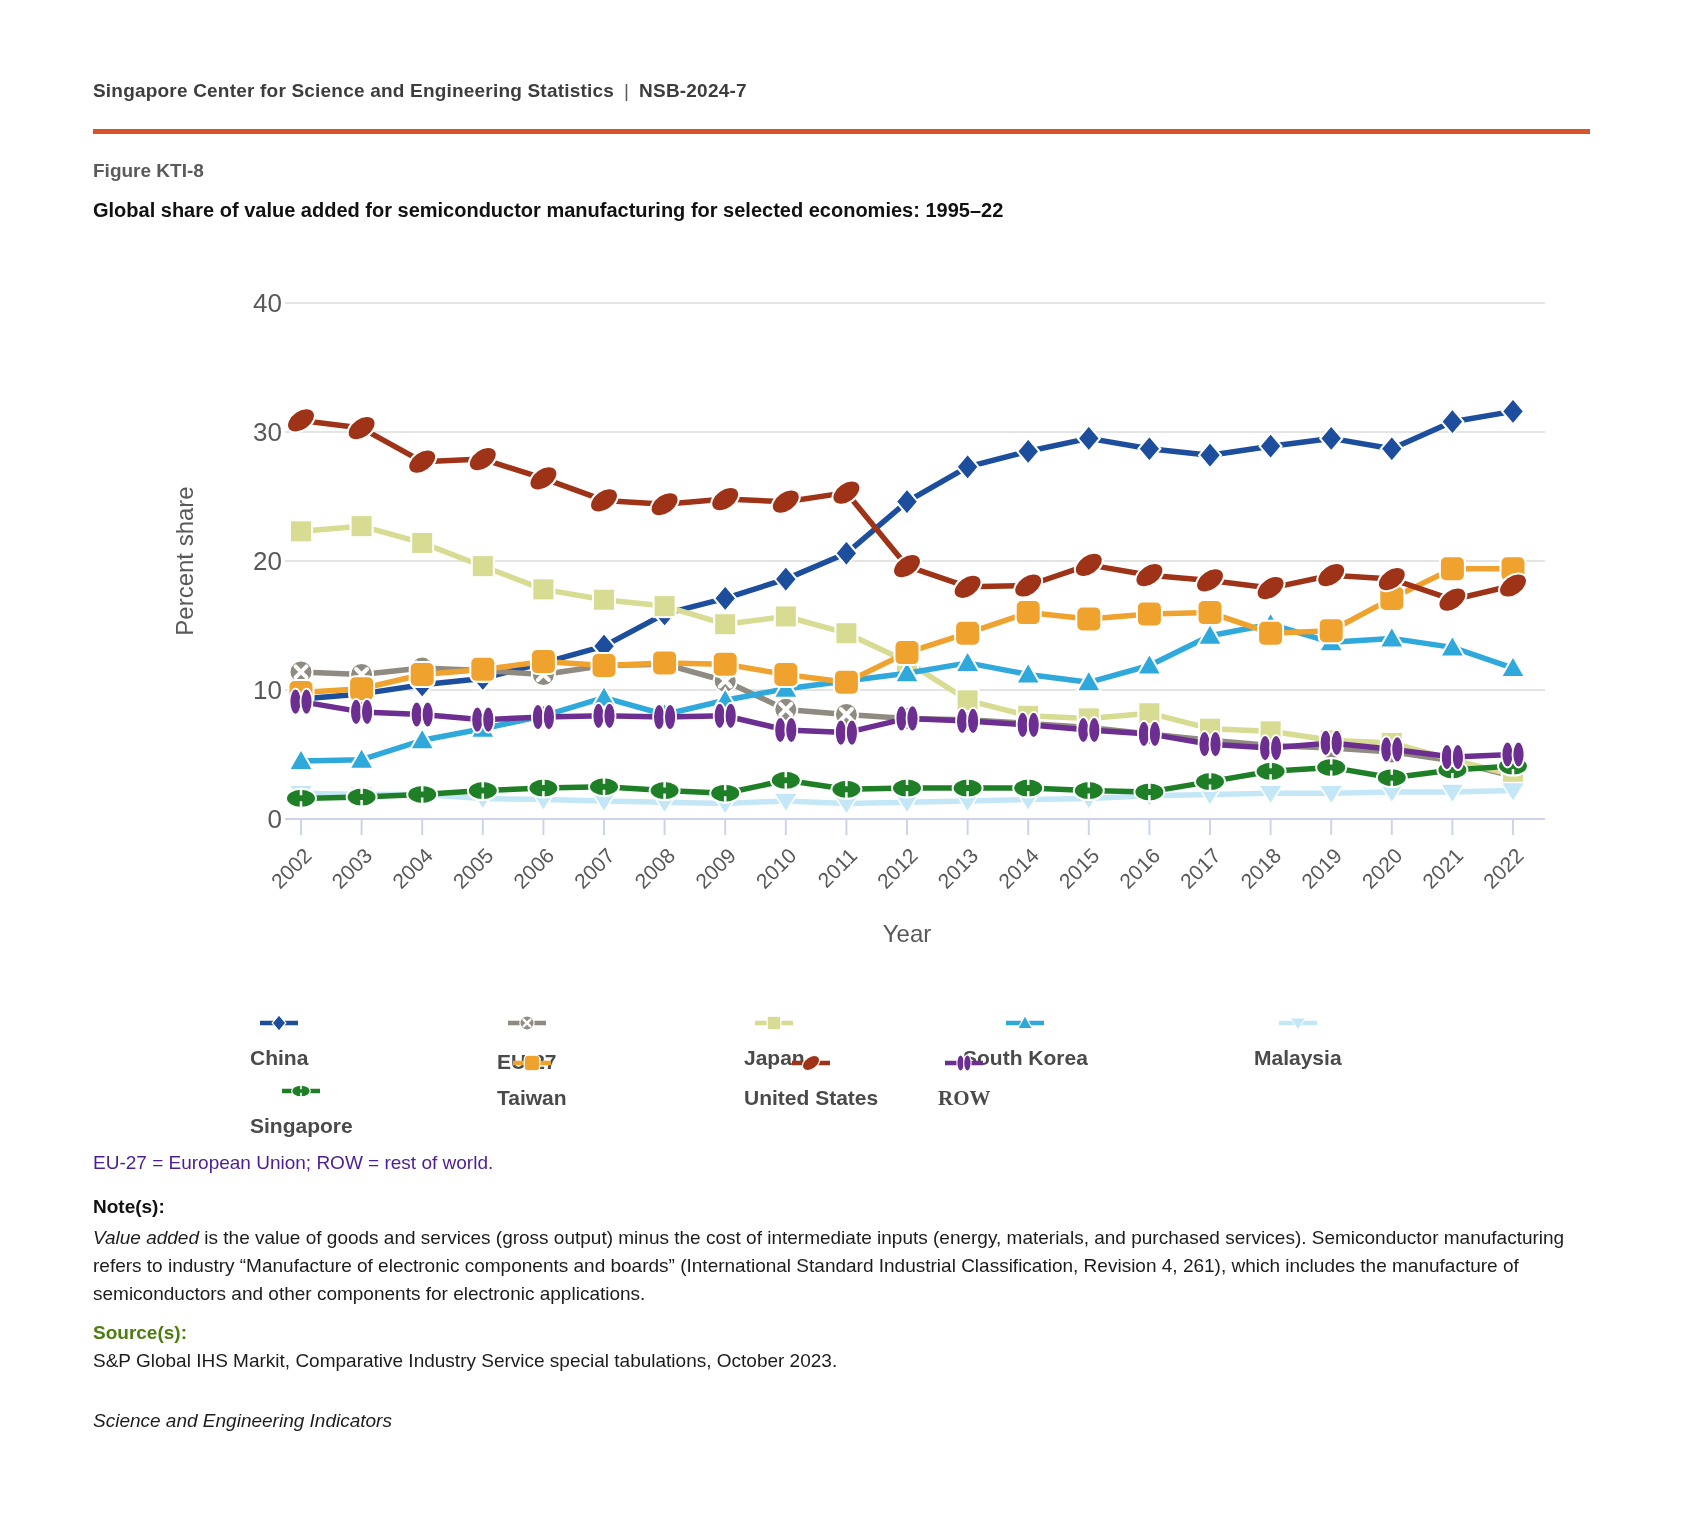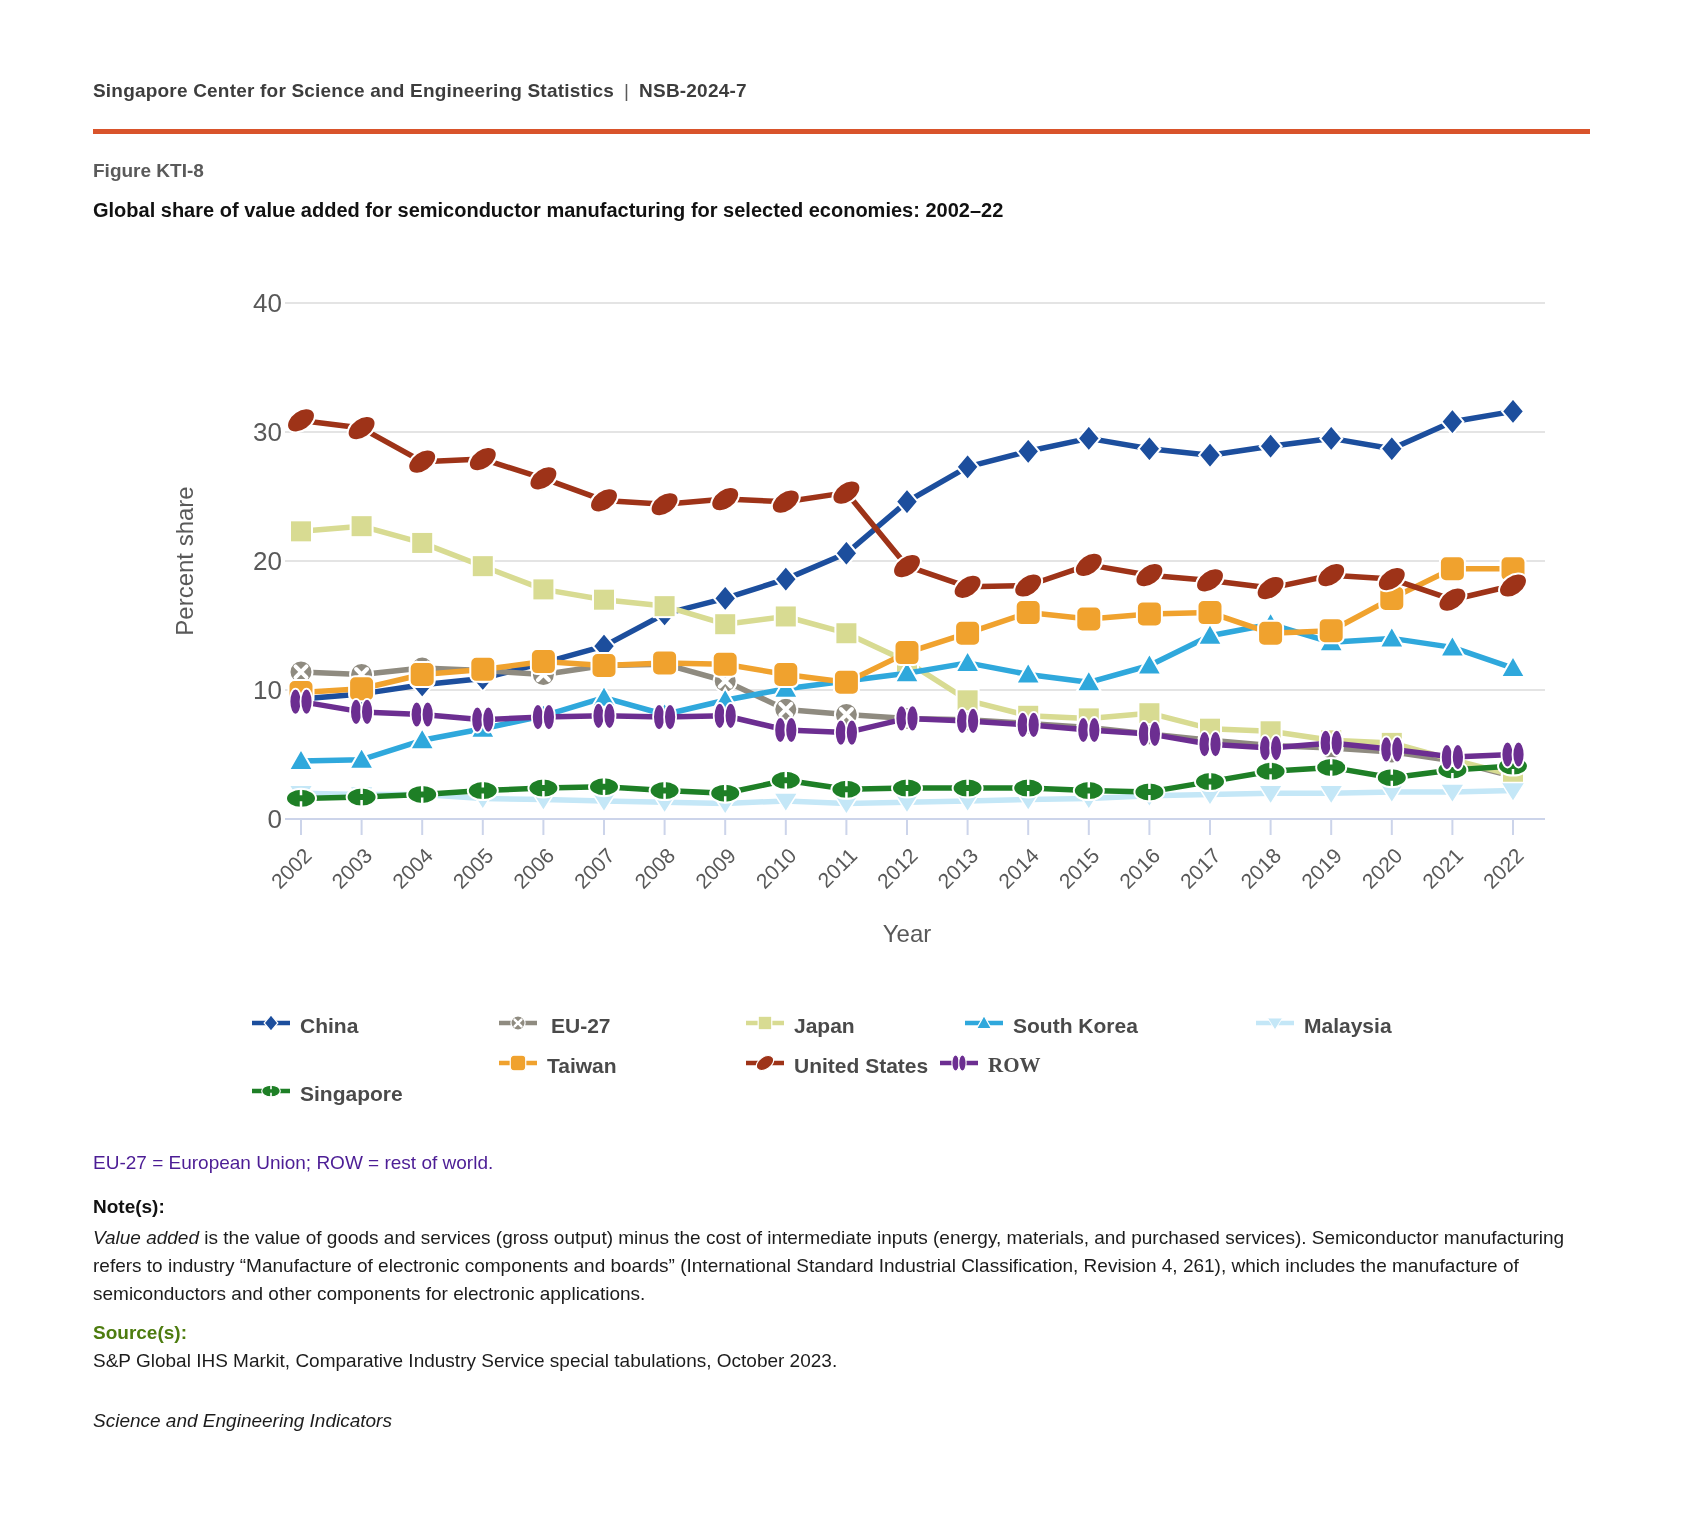--- a/index.html
+++ b/index.html
@@ -8,39 +8,39 @@
     color:#212121;
     width:1699px;height:1529px;position:relative;overflow:hidden;
   }
   .abs{position:absolute;}
   .header-line{left:93px;top:80px;font-size:19px;font-weight:bold;color:#3d3d3d;letter-spacing:.2px;}
   .header-sep{color:#5a5a5a;font-weight:normal;padding:0 10px;}
   .divider{left:93px;top:129px;width:1497px;height:5px;background:#d9542b;}
   .figure-label{left:93px;top:160px;font-size:19px;font-weight:bold;color:#5a5a5a;}
   .figure-title{left:93px;top:199px;font-size:20px;font-weight:bold;color:#111;}
   .chart-wrap{left:0;top:250px;width:1699px;height:710px;}
-  .legend-item{position:absolute;display:flex;align-items:flex-end;gap:8px;}
+  .legend-item{position:absolute;display:flex;align-items:center;gap:8px;flex-direction:column;}
   .legend-item span.lab{font-size:21px;font-weight:bold;color:#4a4a4a;}
   .eu-note{left:93px;top:1152px;font-size:19px;color:#4c1d95;}
   .notes-head{left:93px;top:1196px;font-size:19px;font-weight:bold;color:#111;}
   .notes-body{left:93px;top:1224px;width:1516px;font-size:19px;line-height:28px;color:#1c1c1c;}
   .src-head{left:93px;top:1322px;font-size:19px;font-weight:bold;color:#4d7c0f;}
   .src-body{left:93px;top:1350px;width:1516px;font-size:19px;color:#1c1c1c;}
   .footer-ital{left:93px;top:1410px;font-size:19px;font-style:italic;color:#1c1c1c;}
   i.lead{font-style:italic;}
 </style>
 </head>
 <body>
 
 <div class="abs header-line">
   <span>Singapore Center for Science and Engineering Statistics</span><span class="header-sep">|</span><span>NSB-2024-7</span>
 </div>
 <div class="abs divider"></div>
 <div class="abs figure-label">Figure KTI-8</div>
-<div class="abs figure-title">Global share of value added for semiconductor manufacturing for selected economies: 2002–22</div>
+<div class="abs figure-title">Global share of value added for semiconductor manufacturing for selected economies: 1995–22</div>
 
 <div class="abs chart-wrap" id="chart"><svg width="1699" height="710" viewBox="0 0 1699 710" xmlns="http://www.w3.org/2000/svg">
       <line x1="285" y1="569" x2="1545" y2="569" stroke="#ccd4ea" stroke-width="2"></line>
       <text x="282" y="578" text-anchor="end" font-size="26" fill="#595959">0</text>
       <line x1="285" y1="440" x2="1545" y2="440" stroke="#e4e4e4" stroke-width="2"></line>
       <text x="282" y="449" text-anchor="end" font-size="26" fill="#595959">10</text>
       <line x1="285" y1="311" x2="1545" y2="311" stroke="#e4e4e4" stroke-width="2"></line>
       <text x="282" y="320" text-anchor="end" font-size="26" fill="#595959">20</text>
       <line x1="285" y1="182" x2="1545" y2="182" stroke="#e4e4e4" stroke-width="2"></line>
       <text x="282" y="191" text-anchor="end" font-size="26" fill="#595959">30</text>

